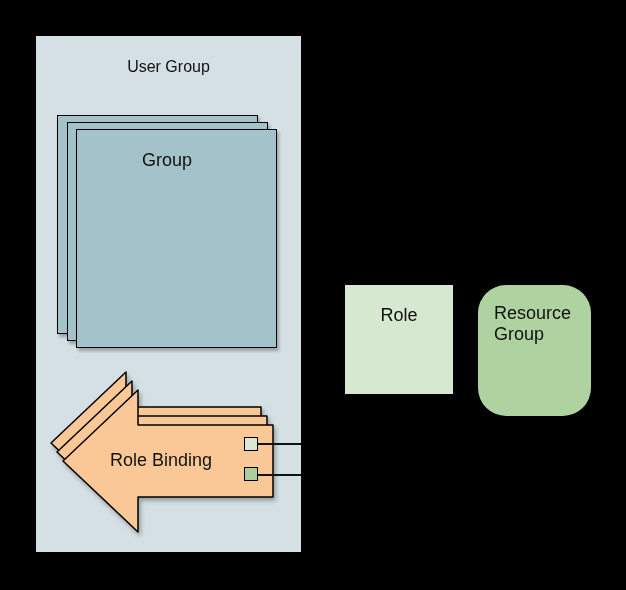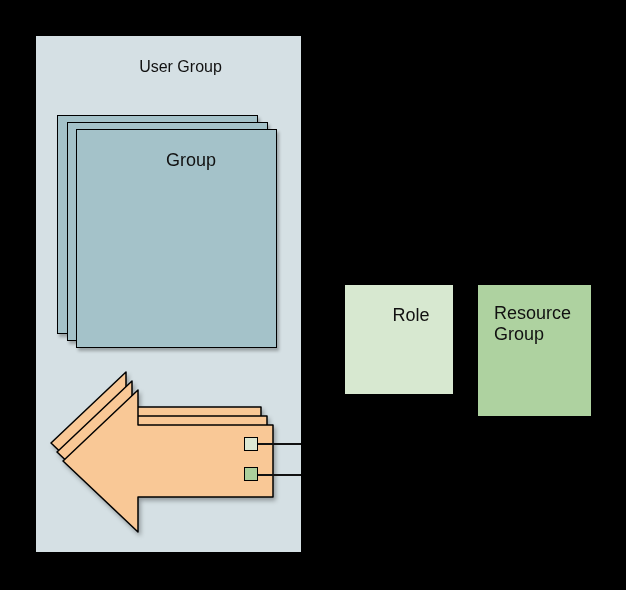--- a/index.html
+++ b/index.html
@@ -7,21 +7,21 @@
     width:626px;height:590px;overflow:hidden;
     font-family:"Liberation Sans",sans-serif;
     background:#000;
   }
   #canvas{position:relative;width:626px;height:590px;background:#000;}
   .abs{position:absolute;}
   .label{
     color:#111;
     -webkit-font-smoothing:antialiased;
   }
-  .center{text-align:center;padding-left:24px;}
+  .center{text-align:center;}
 
   
   #user-group-box{left:36px;top:36px;width:265px;height:516px;}
   #user-group-label{left:0;right:0;top:22px;font-size:16px;}
 
   
   .user-card{
     width:201px;height:219px;
     border:1.5px solid #000;
     box-sizing:border-box;
@@ -64,28 +64,29 @@
   <div id="user-card-back" class="abs user-card" style="background-color: rgb(164, 194, 201);"></div>
   <div id="user-card-middle" class="abs user-card" style="background-color: rgb(164, 194, 201);"></div>
   <div id="user-card-front" class="abs user-card" style="background-color: rgb(164, 194, 201);"></div>
   <div id="user-label" class="abs label center">Group</div>
 
   <svg id="role-binding-arrow" class="abs" viewBox="0 0 626 590" xmlns="http://www.w3.org/2000/svg">
     <polygon class="arrow-layer" points="63,461 138,390 138,425 273,425 273,497 138,497 138,532" transform="translate(-12,-18)" fill="#f9c896"></polygon>
     <polygon class="arrow-layer" points="63,461 138,390 138,425 273,425 273,497 138,497 138,532" transform="translate(-6,-9)" fill="#f9c896"></polygon>
     <polygon class="arrow-layer" points="63,461 138,390 138,425 273,425 273,497 138,497 138,532" fill="#f9c896"></polygon>
   </svg>
+  <div id="role-binding-label" class="abs label center">Role Binding</div>
 
   <div id="role-connector-line" class="abs connector-line" style="background-color: rgb(17, 17, 17);"></div>
   <div id="resource-group-connector-line" class="abs connector-line" style="background-color: rgb(17, 17, 17);"></div>
 
   <div id="role-chip" class="abs chip" style="background-color: rgb(220, 232, 212);"></div>
   <div id="resource-group-chip" class="abs chip" style="background-color: rgb(171, 207, 156);"></div>
 
   <div id="role-box" class="abs" style="background-color: rgb(215, 232, 208);">
     <div id="role-label" class="abs label center">Role</div>
   </div>
 
-  <div id="resource-group-box" class="abs" style="background-color: rgb(174, 210, 160);">
+  <div id="resource-group-box" class="abs" style="background-color: rgb(174, 210, 160); border-radius: 28px;">
     <div id="resource-group-label" class="abs label">Resource Group</div>
   </div>
 
 </div>
 
 </body></html>

